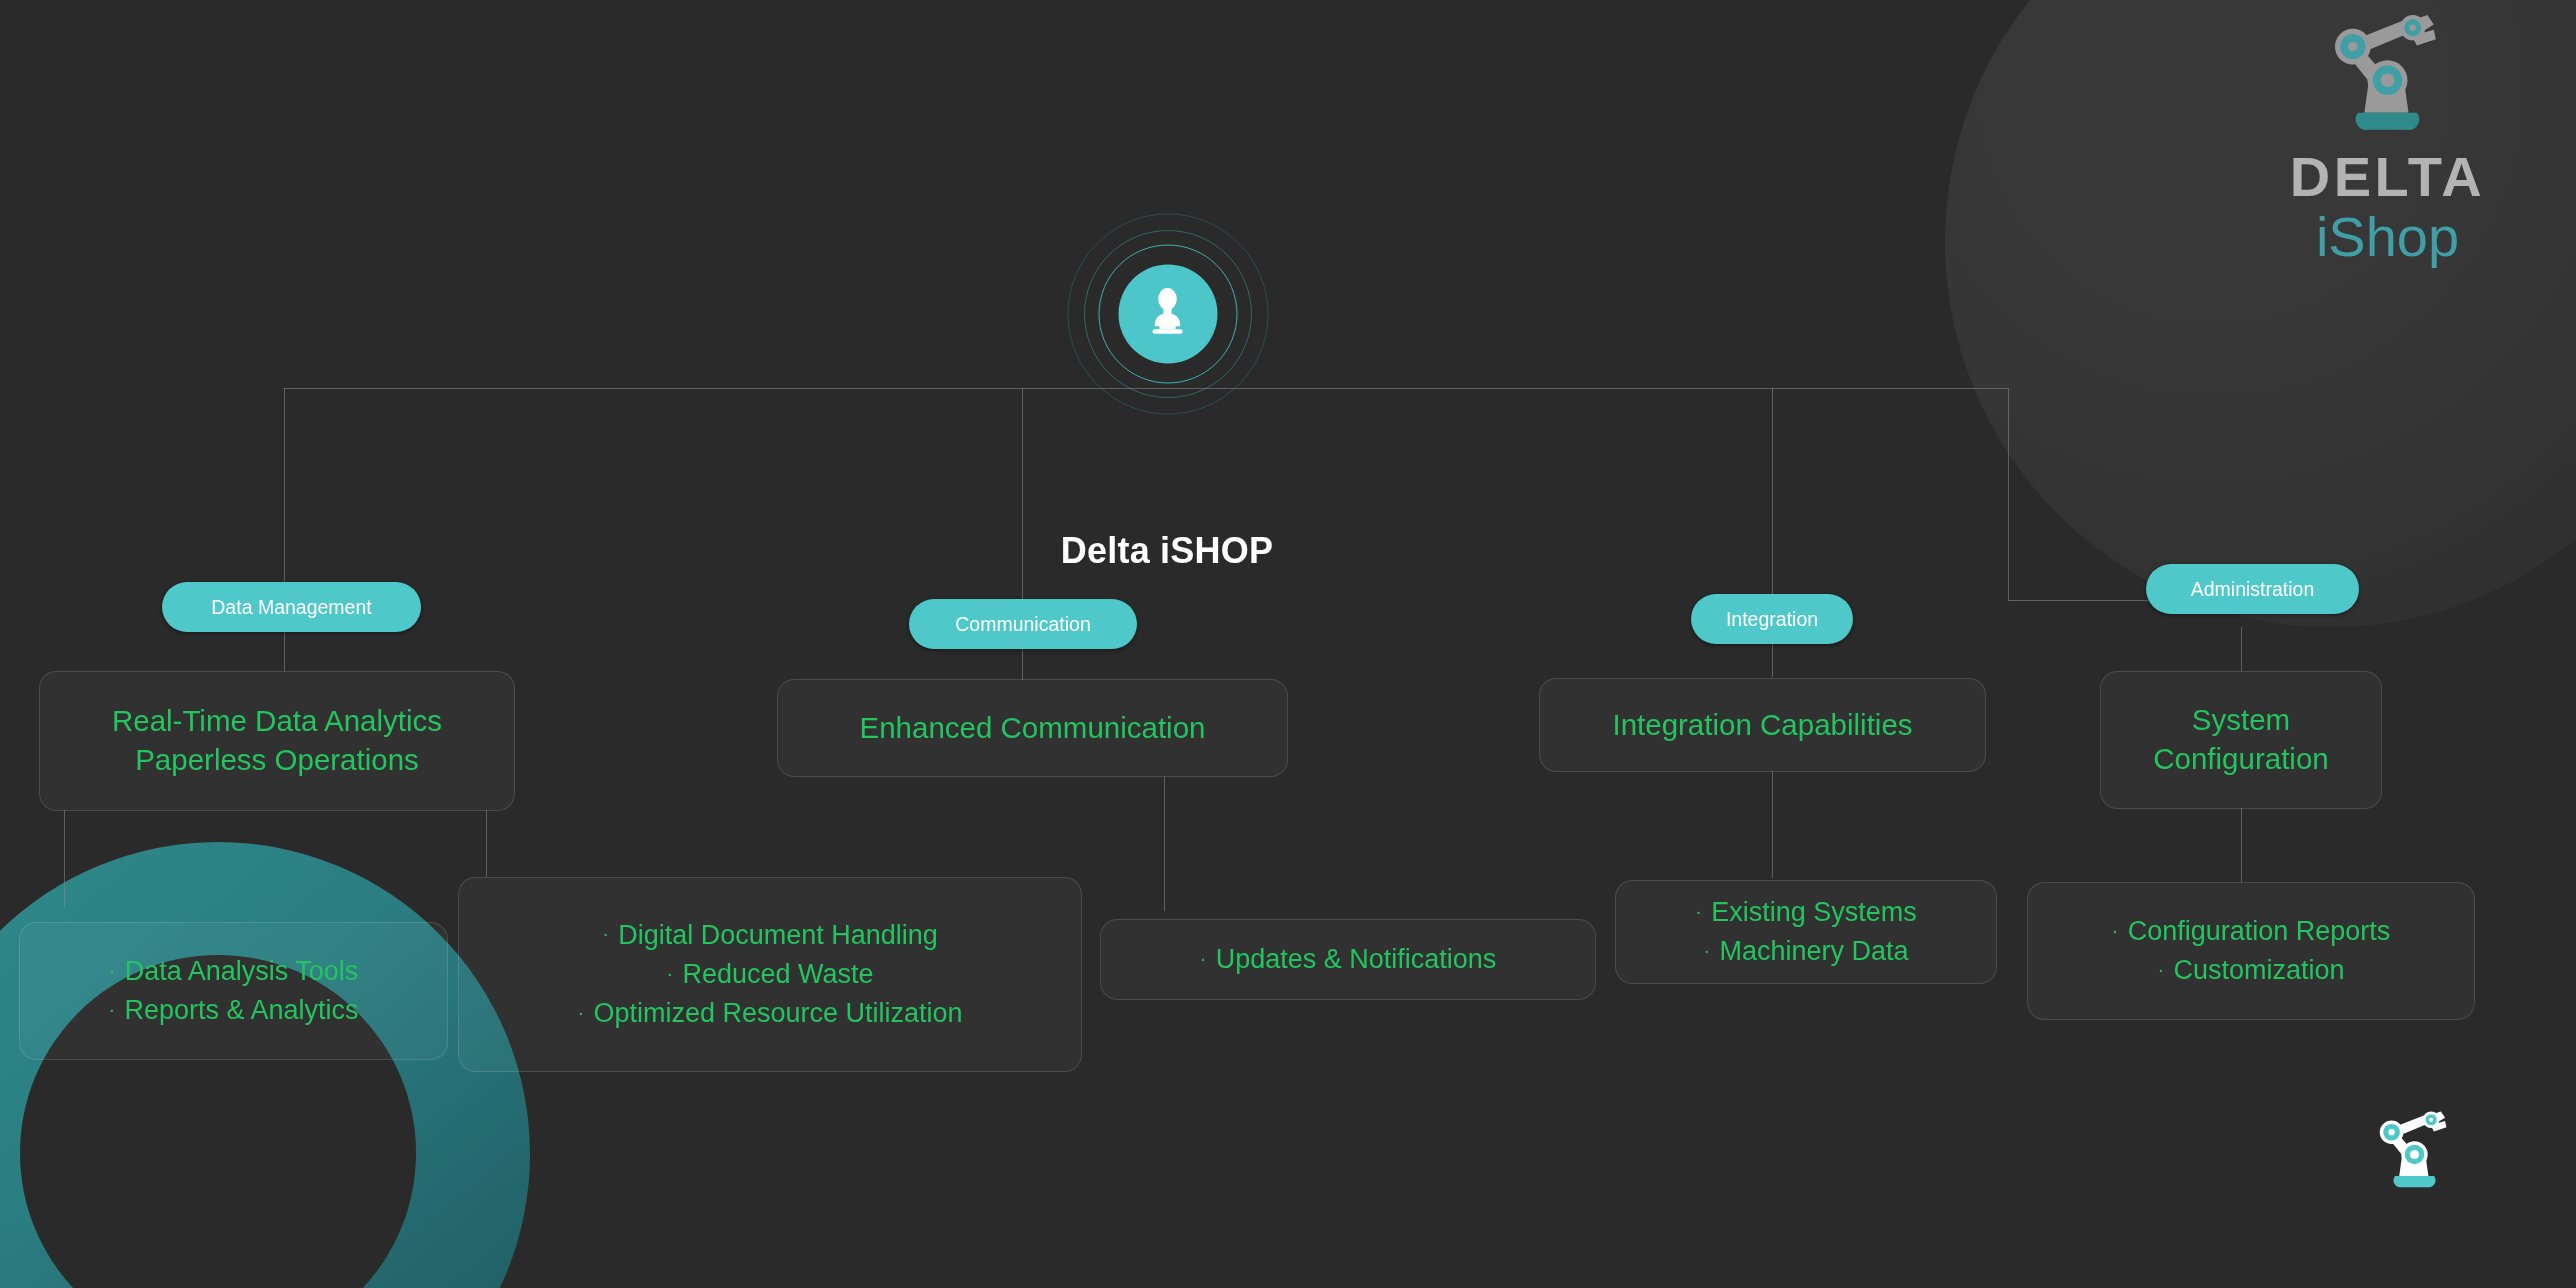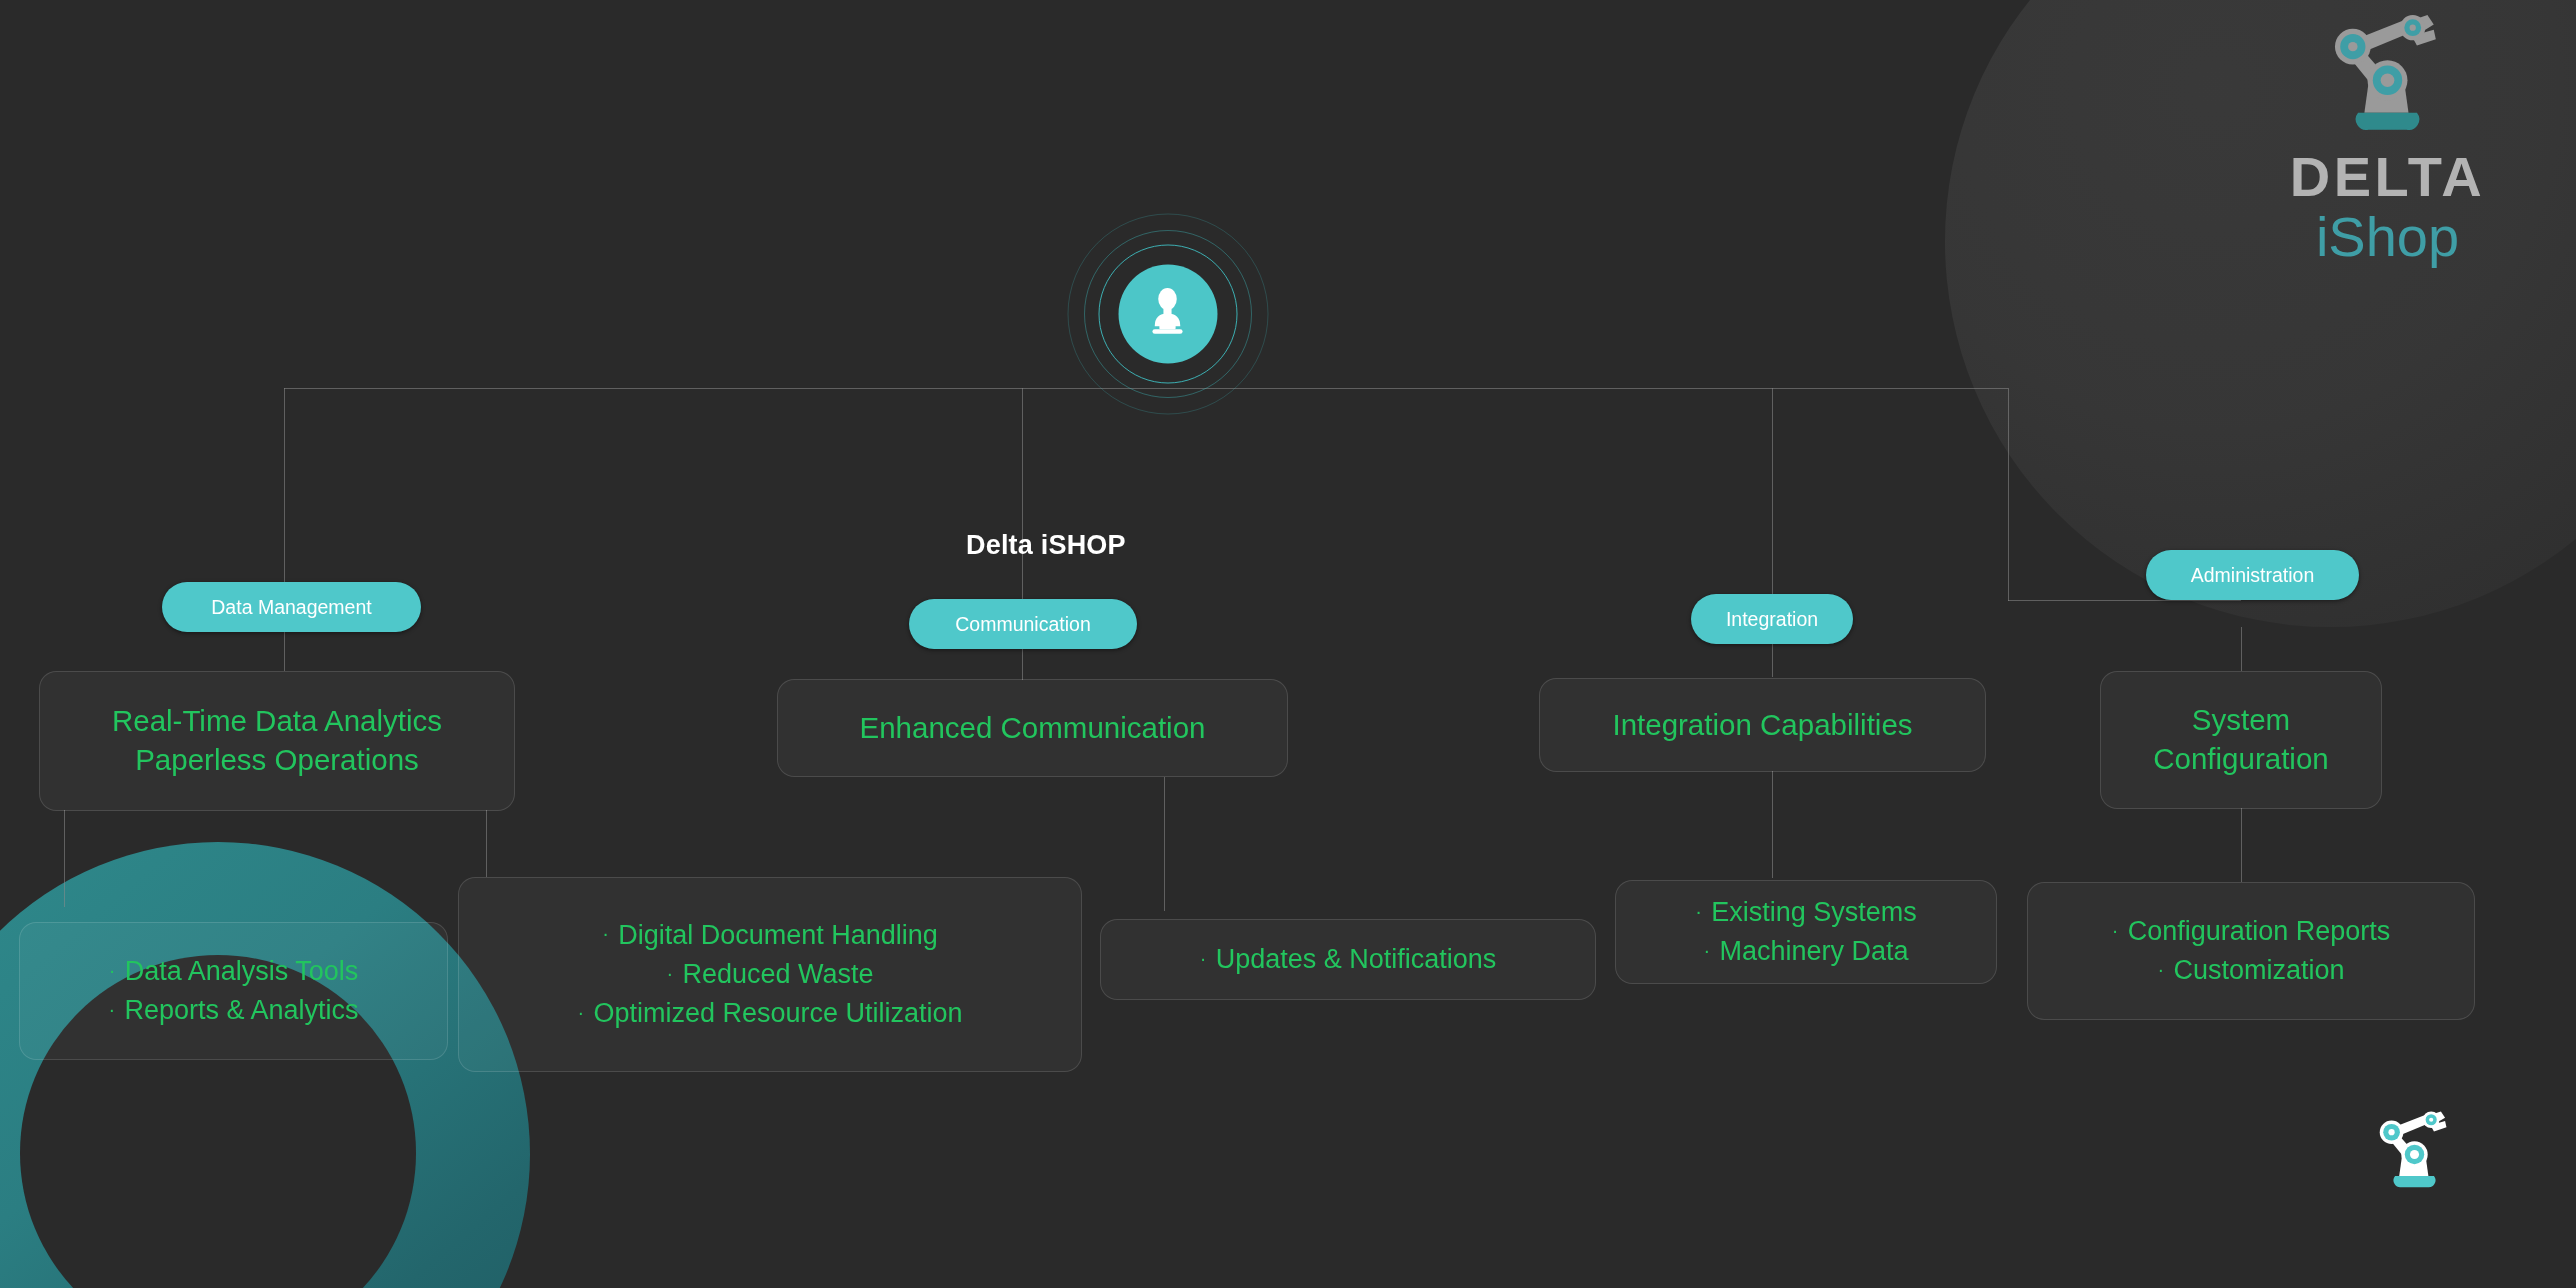--- a/index.html
+++ b/index.html
@@ -39,22 +39,22 @@
   }
   .hub .ring.r1{width:199px;height:199px;opacity:.22;}
   .hub .ring.r2{width:166px;height:166px;opacity:.38;}
   .hub .ring.r3{width:137px;height:137px;opacity:.85;}
   .hub .core{
     position:absolute;left:50%;top:50%;transform:translate(-50%,-50%);
     width:99px;height:99px;border-radius:50%;background:#4cc6c8;
     display:flex;align-items:center;justify-content:center;
   }
   .hub-title{
-    position:absolute;left:966px;top:530px;width:402px;text-align:left;
-    color:#ffffff;font-size:27px;font-weight:bold;letter-spacing:0.2px;
+    position:absolute;left:966px;top:530px;width:402px;text-align:center;
+    color:#ffffff;font-size:36px;font-weight:bold;letter-spacing:0.2px;
   }
 
   
   .pill{
     position:absolute;height:50px;border-radius:25px;background:#4fc8ca;
     display:flex;align-items:center;justify-content:center;
     color:#ffffff;font-size:19.5px;white-space:nowrap;padding:0 20px;
     box-shadow:0 1.3px 4px rgba(0,0,0,.45);
     box-sizing:border-box;
   }
@@ -199,21 +199,21 @@
 
   <div class="card head" style="left:1539px;top:678px;width:447px;height:94px;">
     <span class="ln">Integration Capabilities</span>
   </div>
 
   <div class="card bullets" style="left:1615px;top:880px;width:382px;height:104px;">
     <span class="ln"><span class="bul">·</span><span>Existing Systems</span></span>
     <span class="ln"><span class="bul">·</span><span>Machinery Data</span></span>
   </div>
 
-  <div class="pill" style="left:2146px;top:550px;width:213px;">Administration</div>
+  <div class="pill" style="left:2146px;top:564px;width:213px;">Administration</div>
 
   <div class="card head" style="left:2100px;top:671px;width:282px;height:138px;">
     <span class="ln">System</span>
     <span class="ln">Configuration</span>
   </div>
 
   <div class="card bullets" style="left:2027px;top:882px;width:448px;height:138px;">
     <span class="ln"><span class="bul">·</span><span>Configuration Reports</span></span>
     <span class="ln"><span class="bul">·</span><span>Customization</span></span>
   </div>

